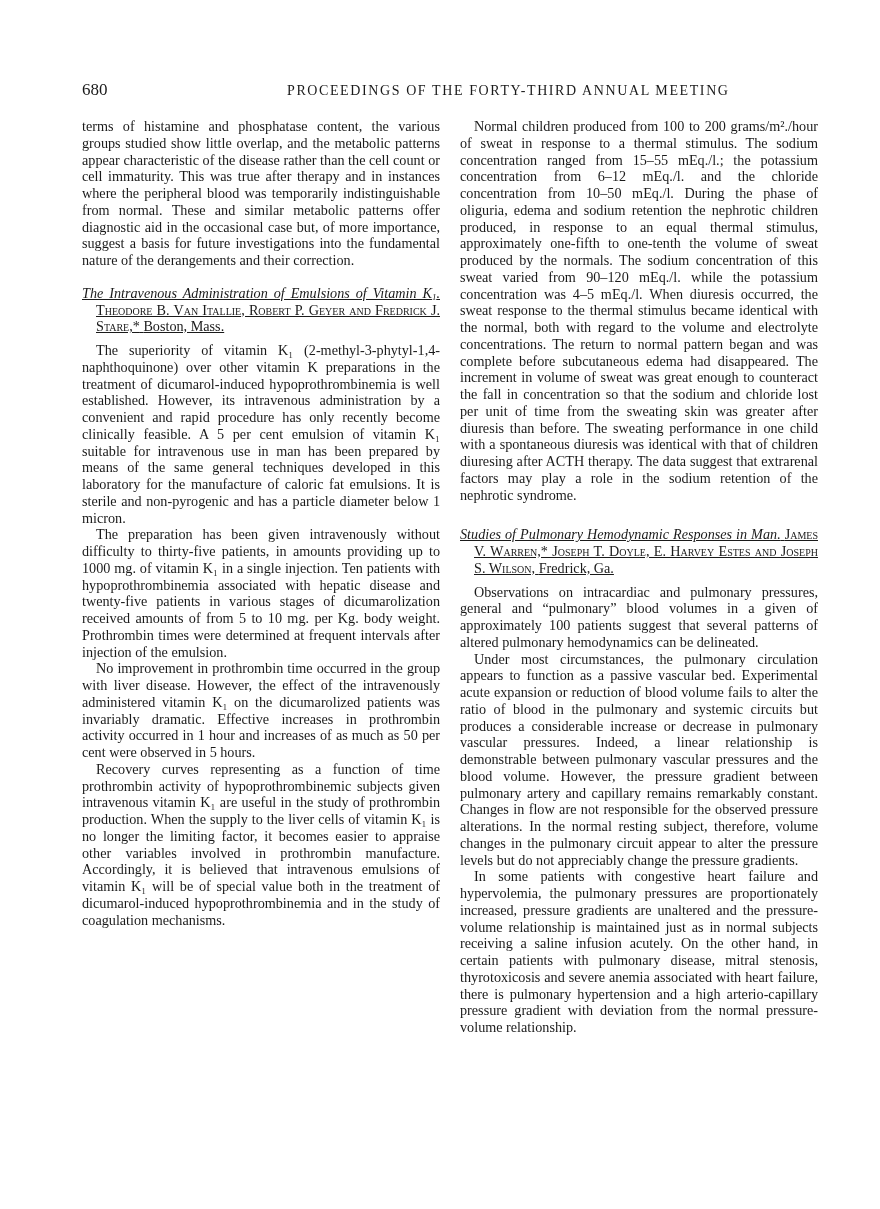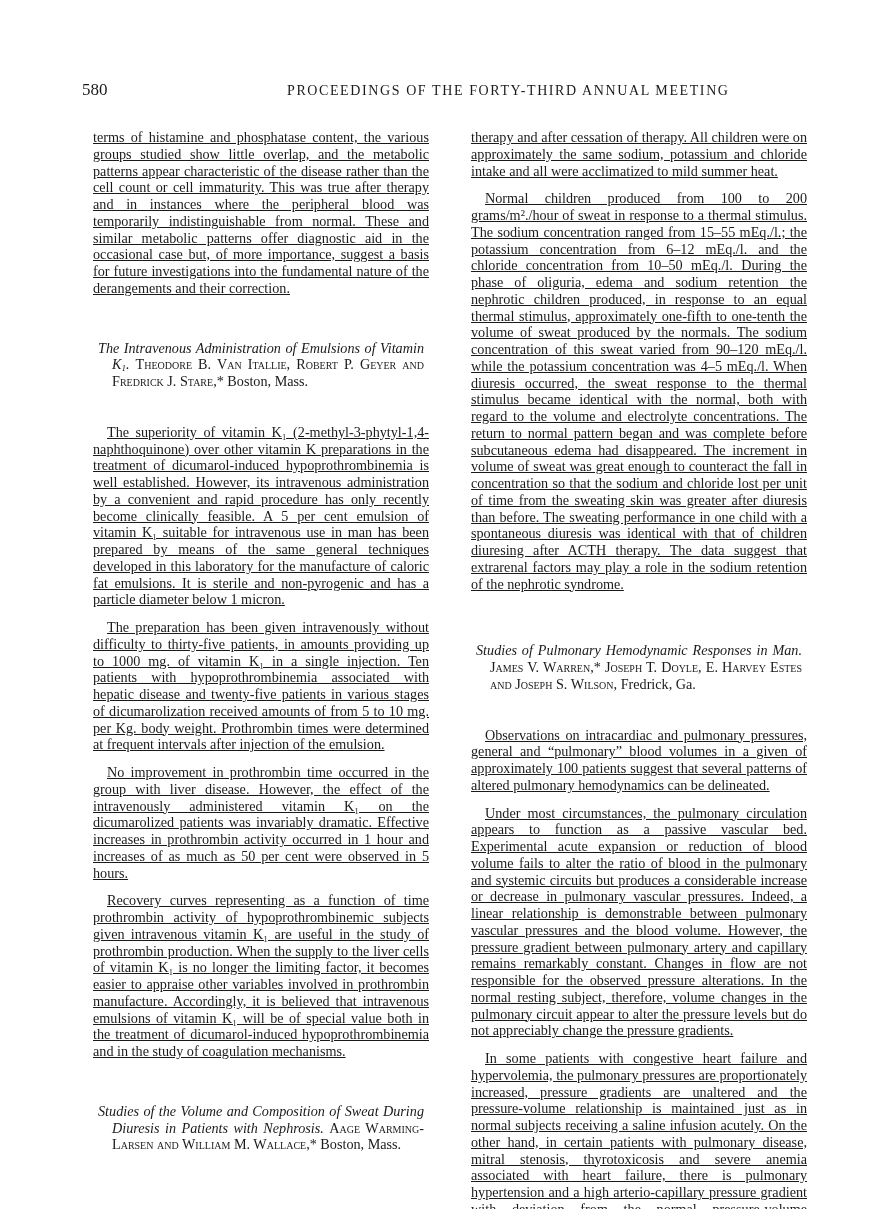--- a/index.html
+++ b/index.html
@@ -4,63 +4,57 @@
 <style>
   html, body { margin:0; padding:0; background:#ffffff; }
   body { width:880px; height:1209px; position:relative; overflow:hidden;
          font-family:"Liberation Serif", "DejaVu Serif", serif; color:#1a1a1a; }
   .header { position:absolute; top:80px; left:82px; width:738px; height:22px; }
   .page-num { position:absolute; left:0; top:0; font-size:17px; }
   .running-head { position:absolute; left:205px; top:3px; font-size:14px; letter-spacing:1.6px; text-transform:uppercase; }
   .col { position:absolute; top:118px; width:358px; font-size:14.2px; line-height:16.75px; text-align:justify; }
   .col-left { left:82px; }
   .col-right { left:460px; }
-  p { margin:11px; text-indent:14px;text-decoration:underline; }
+  p { margin:0; text-indent:14px; }
   p.first { text-indent:0; }
-  .abstract-title { margin:16px; padding-left:14px; text-indent:-14px; text-align:justify; }
+  .abstract-title { margin:0; padding-left:14px; text-indent:-14px; text-align:justify;text-decoration:underline; }
   .abstract-title i { font-style:italic; }
   .sc { font-variant:small-caps; }
   .gap-lg { height:16px; }
   .gap-sm { height:7px; }
   sub { font-size:9px; vertical-align:-2px; line-height:0; }
 </style>
 </head>
 <body>
 
 <div class="header">
-  <span class="page-num">580</span>
+  <span class="page-num">680</span>
   <span class="running-head">Proceedings of the Forty-Third Annual Meeting</span>
 </div>
 
 <div class="col col-left">
   <p class="first">terms of histamine and phosphatase content, the various groups studied show little overlap, and the metabolic patterns appear characteristic of the disease rather than the cell count or cell immaturity. This was true after therapy and in instances where the peripheral blood was temporarily indistinguishable from normal. These and similar metabolic patterns offer diagnostic aid in the occasional case but, of more importance, suggest a basis for future investigations into the fundamental nature of the derangements and their correction.</p>
 
   <div class="gap-lg"></div>
   <div class="abstract-title">
     <i>The Intravenous Administration of Emulsions of Vitamin K</i><i><sub>1</sub>.</i>
     <span class="sc">Theodore B. Van Itallie, Robert P. Geyer and Fredrick J. Stare,*</span>
     <span>Boston, Mass.</span>
   </div>
   <div class="gap-sm"></div>
   <p>The superiority of vitamin K₁ (2-methyl-3-phytyl-1,4-naphthoquinone) over other vitamin K preparations in the treatment of dicumarol-induced hypoprothrombinemia is well established. However, its intravenous administration by a convenient and rapid procedure has only recently become clinically feasible. A 5 per cent emulsion of vitamin K₁ suitable for intravenous use in man has been prepared by means of the same general techniques developed in this laboratory for the manufacture of caloric fat emulsions. It is sterile and non-pyrogenic and has a particle diameter below 1 micron.</p>
   <p>The preparation has been given intravenously without difficulty to thirty-five patients, in amounts providing up to 1000 mg. of vitamin K₁ in a single injection. Ten patients with hypoprothrombinemia associated with hepatic disease and twenty-five patients in various stages of dicumarolization received amounts of from 5 to 10 mg. per Kg. body weight. Prothrombin times were determined at frequent intervals after injection of the emulsion.</p>
   <p>No improvement in prothrombin time occurred in the group with liver disease. However, the effect of the intravenously administered vitamin K₁ on the dicumarolized patients was invariably dramatic. Effective increases in prothrombin activity occurred in 1 hour and increases of as much as 50 per cent were observed in 5 hours.</p>
   <p>Recovery curves representing as a function of time prothrombin activity of hypoprothrombinemic subjects given intravenous vitamin K₁ are useful in the study of prothrombin production. When the supply to the liver cells of vitamin K₁ is no longer the limiting factor, it becomes easier to appraise other variables involved in prothrombin manufacture. Accordingly, it is believed that intravenous emulsions of vitamin K₁ will be of special value both in the treatment of dicumarol-induced hypoprothrombinemia and in the study of coagulation mechanisms.</p>
 
   <div class="gap-lg"></div>
-  <div class="abstract-title">
-    <i>Studies of the Volume and Composition of Sweat During Diuresis in Patients with Nephrosis.</i>
-    <span class="sc">Aage Warming-Larsen and William M. Wallace,*</span>
-    <span>Boston, Mass.</span>
-  </div>
   <div class="gap-sm"></div>
 </div>
 
 <div class="col col-right">
-  <p class="first">therapy and after cessation of therapy. All children were on approximately the same sodium, potassium and chloride intake and all were acclimatized to mild summer heat.</p>
   <p>Normal children produced from 100 to 200 grams/m²./hour of sweat in response to a thermal stimulus. The sodium concentration ranged from 15–55 mEq./l.; the potassium concentration from 6–12 mEq./l. and the chloride concentration from 10–50 mEq./l. During the phase of oliguria, edema and sodium retention the nephrotic children produced, in response to an equal thermal stimulus, approximately one-fifth to one-tenth the volume of sweat produced by the normals. The sodium concentration of this sweat varied from 90–120 mEq./l. while the potassium concentration was 4–5 mEq./l. When diuresis occurred, the sweat response to the thermal stimulus became identical with the normal, both with regard to the volume and electrolyte concentrations. The return to normal pattern began and was complete before subcutaneous edema had disappeared. The increment in volume of sweat was great enough to counteract the fall in concentration so that the sodium and chloride lost per unit of time from the sweating skin was greater after diuresis than before. The sweating performance in one child with a spontaneous diuresis was identical with that of children diuresing after ACTH therapy. The data suggest that extrarenal factors may play a role in the sodium retention of the nephrotic syndrome.</p>
 
   <div class="gap-lg"></div>
   <div class="gap-sm"></div>
   <div class="abstract-title">
     <i>Studies of Pulmonary Hemodynamic Responses in Man.</i>
     <span class="sc">James V. Warren,* Joseph T. Doyle, E. Harvey Estes and Joseph S. Wilson,</span>
     <span>Fredrick, Ga.</span>
   </div>
   <div class="gap-sm"></div>

